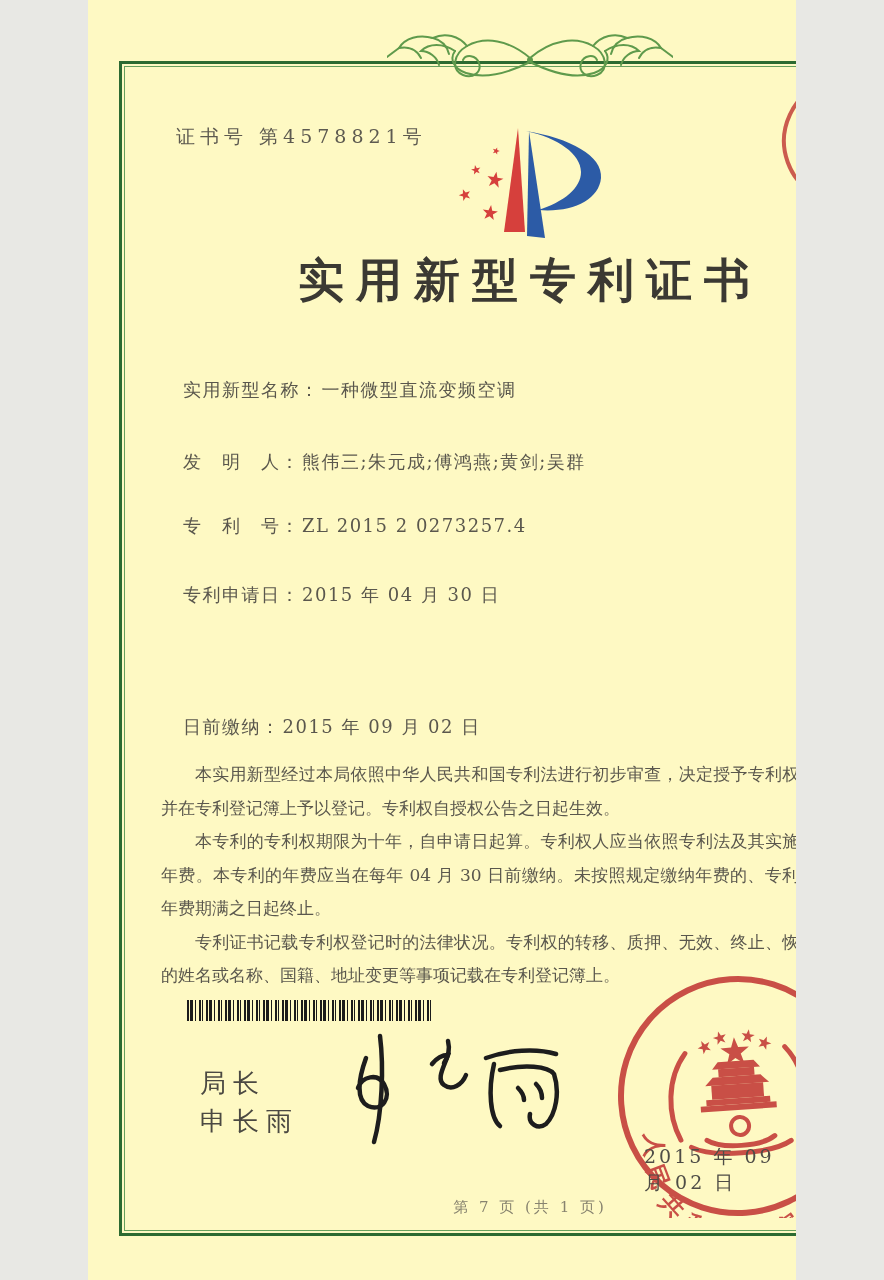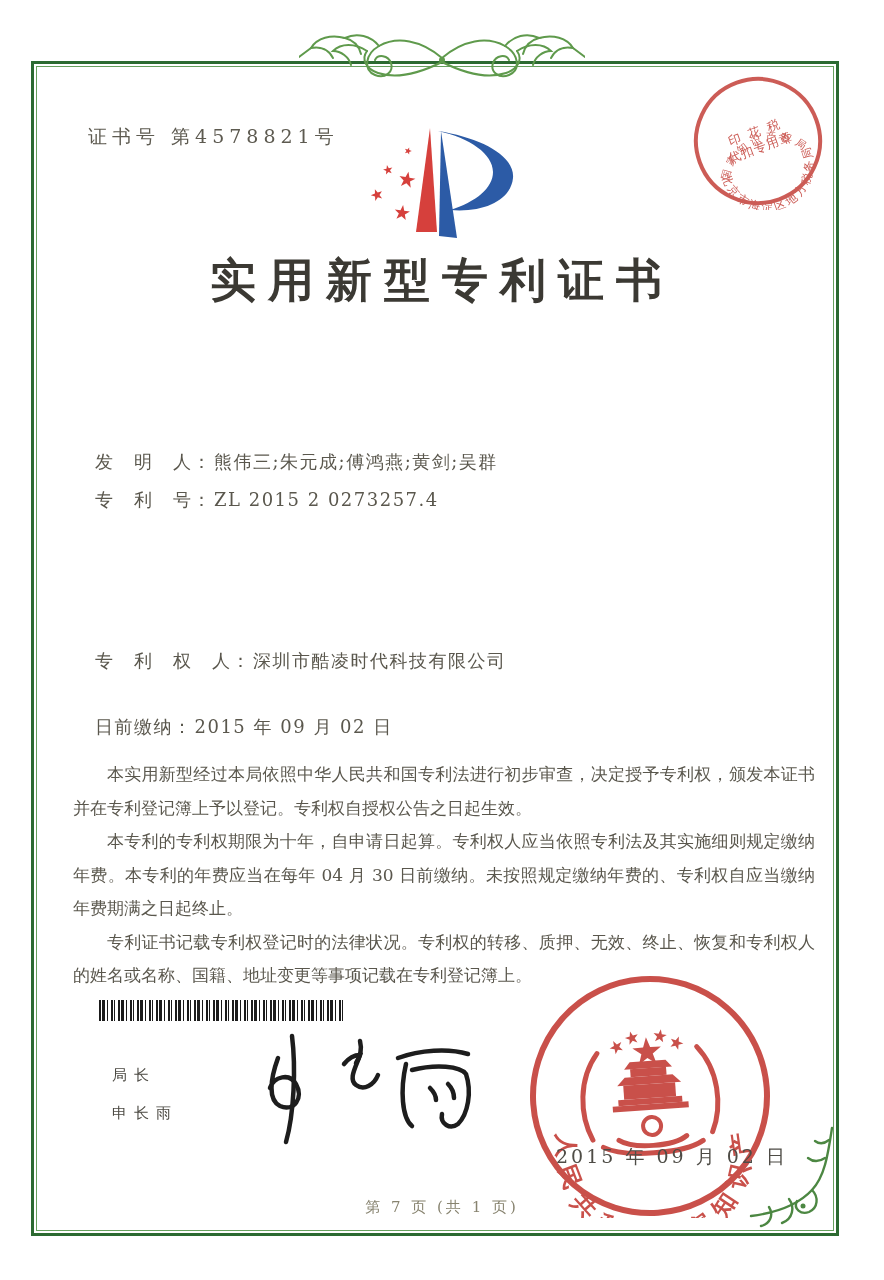--- a/index.html
+++ b/index.html
@@ -1,18 +1,18 @@
 <!DOCTYPE html>
 <html><head>
 <meta charset="utf-8">
 <style>
   html,body { margin:0; padding:0; background:#e8e8e4; }
   .page {
-    position:relative; width:884px; height:1280px; margin:0 auto;
-    background:#ffffff; overflow:hidden;
+    position:relative; width:708px; height:1280px; margin:0 auto;
+    background:#fef9c3; overflow:hidden;
     font-family:"DejaVu Serif","Liberation Serif",serif;
     color:#565349;
   }
   
   .frame {
     position:absolute; left:31px; top:61px; width:808px; height:1175px;
     box-sizing:border-box; border:3px solid #2c6a31;
   }
   .frame::after {
     content:""; position:absolute; inset:2px; border:1px solid #67a05e;
@@ -51,21 +51,21 @@
   .barcode {
     position:absolute; left:99px; top:1000px; width:244px; height:21px;
     background:repeating-linear-gradient(90deg,
       #1b1b1b 0 2px, transparent 2px 3px,
       #1b1b1b 3px 6px, transparent 6px 8px,
       #1b1b1b 8px 9px,  transparent 9px 12px,
       #1b1b1b 12px 14px, transparent 14px 15px,
       #1b1b1b 15px 16px, transparent 16px 19px);
   }
   .signoff-title, .signoff-name {
-    position:absolute; left:112px; font-size:15px; letter-spacing:7px; color:#4b4942;
+    position:absolute; left:112px; font-size:26px; letter-spacing:7px; color:#4b4942;
   }
   .signoff-title { top:1066px; }
   .signoff-name  { top:1104px;text-align:right; }
   .signature { position:absolute; left:248px; top:1028px; width:248px; height:120px; }
 
   .office-seal { position:absolute; left:528px; top:974px; width:244px; height:244px; opacity:.93; }
   .seal-date {
     position:absolute; left:556px; top:1144px; font-size:19px;
     letter-spacing:3px; color:#4e4c46; z-index:5;
   }
@@ -141,28 +141,31 @@
         <textPath href="#tax-arc-top" startOffset="50%" text-anchor="middle">北京市海淀区地方税务局</textPath>
       </text>
       <text font-size="10.5" letter-spacing="4">
         <textPath href="#tax-arc-bot" startOffset="50%" text-anchor="middle">国家知识产权局</textPath>
       </text>
       <text x="69" y="64" text-anchor="middle" font-size="12.5" letter-spacing="2">印 花 税</text>
       <text x="69" y="80" text-anchor="middle" font-size="12.5" letter-spacing="1">代扣专用章</text>
     </g>
   </svg>
 
+  <div class="field" style="top:378px">
+    <span class="lbl">实用新型名称：</span><span>一种微型直流变频空调</span>
+  </div>
   <div class="field" style="top:450px">
     <span class="lbl">发　明　人：</span><span>熊伟三;朱元成;傅鸿燕;黄剑;吴群</span>
   </div>
-  <div class="field" style="top:488px">
+  <div class="field" style="top:514px">
     <span class="lbl">专　利　号：</span><span>ZL 2015 2 0273257.4</span>
   </div>
-  <div class="field" style="top:649px">
-    <span class="lbl">专　利　权　人：</span><span>深圳市酷凌时代科技有限公司</span>
+  <div class="field" style="top:583px">
+    <span class="lbl">专利申请日：</span><span>2015 年 04 月 30 日</span>
   </div>
   <div class="field" style="top:715px">
     <span class="lbl">日前缴纳：</span><span>2015 年 09 月 02 日</span>
   </div>
 
   <div class="body-text">
     <p>本实用新型经过本局依照中华人民共和国专利法进行初步审查，决定授予专利权，颁发本证书并在专利登记簿上予以登记。专利权自授权公告之日起生效。</p>
     <p>本专利的专利权期限为十年，自申请日起算。专利权人应当依照专利法及其实施细则规定缴纳年费。本专利的年费应当在每年 04 月 30 日前缴纳。未按照规定缴纳年费的、专利权自应当缴纳年费期满之日起终止。</p>
     <p>专利证书记载专利权登记时的法律状况。专利权的转移、质押、无效、终止、恢复和专利权人的姓名或名称、国籍、地址变更等事项记载在专利登记簿上。</p>
   </div>

